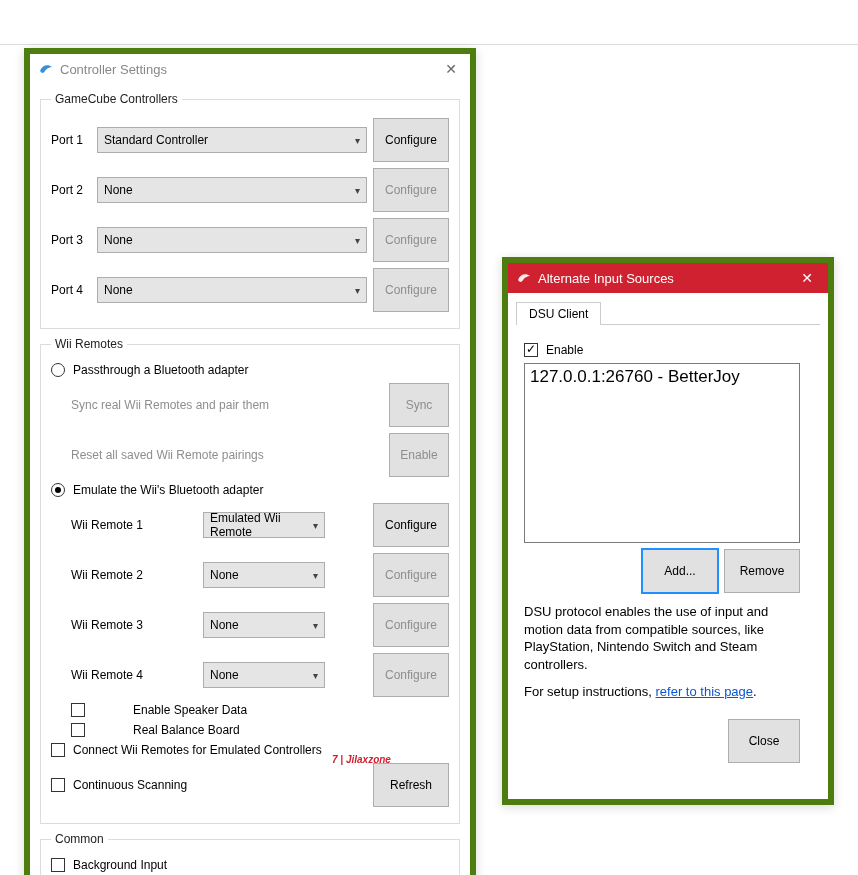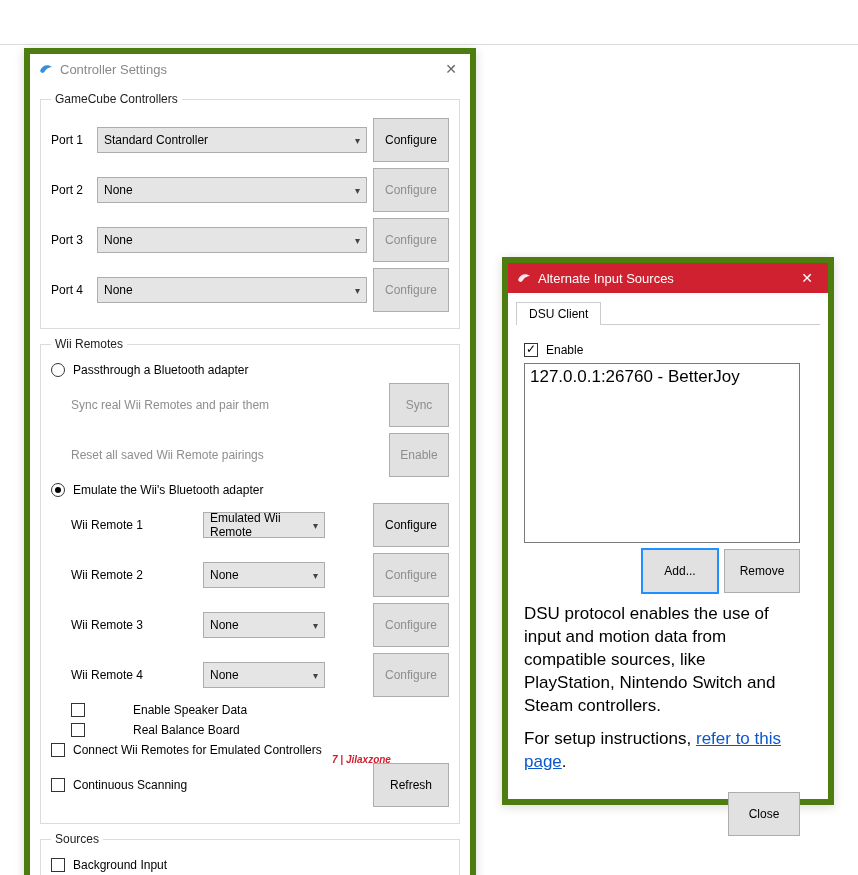--- a/index.html
+++ b/index.html
@@ -231,21 +231,21 @@
     font-size: 17px;
   }
   .right-btn-row {
     display: flex;
     justify-content: flex-end;
     gap: 6px;
     margin-top: 6px;
   }
   .desc {
     margin-top: 10px;
-    font-size: 17px;
+    font-size: 13px;
     line-height: 1.35;
   }
   .link { color: #0b57d0; text-decoration: underline; cursor: pointer; }
   .dolphin-icon { display:inline-block; }
   .dolphin-icon svg { display:block; }
 </style>
 </head>
 <body>
 
 <div class="bg-divider"></div>
@@ -372,21 +372,21 @@
       </div>
 
       <div class="row" style="margin-top:4px">
         <span class="chk"></span>
         <span class="wide-label" style="margin-left:2px">Continuous Scanning</span>
         <div class="btn">Refresh</div>
       </div>
     </fieldset>
 
     <fieldset class="group" style="position:relative">
-      <legend>Sources</legend>
+      <legend>Common</legend>
       <div class="check-row">
         <span class="chk"></span>
         <span>Background Input</span>
       </div>
       <div class="full-btn">Alternate Input Sources</div>
     </fieldset>
 
   </div>
 
   <div class="footer-close">

